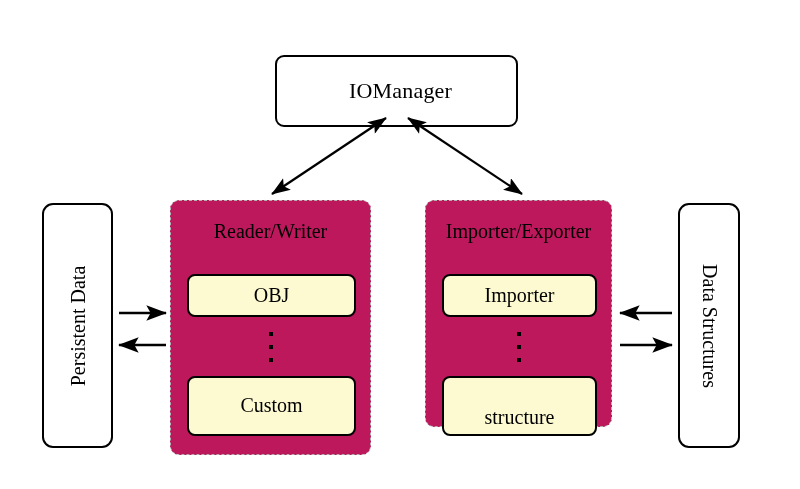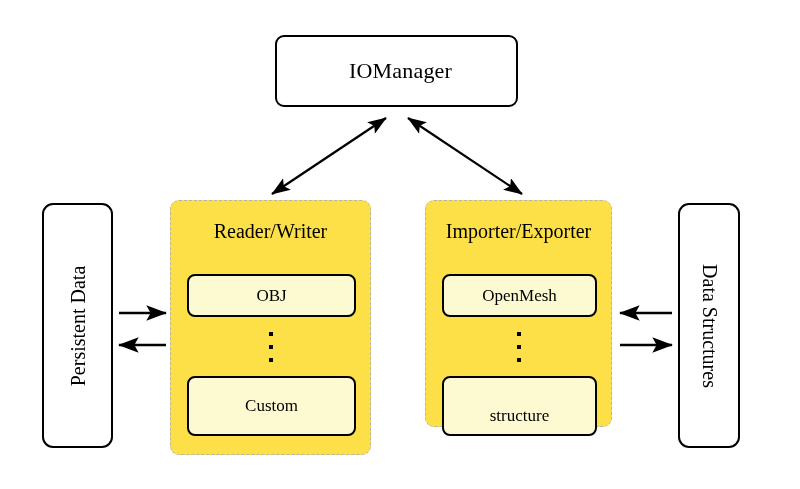--- a/index.html
+++ b/index.html
@@ -25,21 +25,21 @@
     border-radius: 9px;
     background: transparent;
     display: flex;
     align-items: center;
     justify-content: center;
   }
 
   
   #manager-box {
     left: 275px;
-    top: 35px;
+    top: 55px;
     width: 243px;
     height: 72px;
     padding-left: 8px;
   }
   #manager-box .lbl {
     font-size: 22px;
     letter-spacing: 0.2px;
     white-space: nowrap;
   }
 
@@ -75,21 +75,21 @@
     height: 245px;
   }
   #data-structures-box .vtext {
     transform: translate(-50%, -50%) rotate(90deg);
   }
 
   
   .panel {
     position: absolute;
     box-sizing: border-box;
-    background: #fde047;
+    background: #be185d;
     border: 1.6px dashed #b3b3b3;
     border-radius: 9px;
   }
   .panel-title {
     position: absolute;
     top: 19px;
     left: 0;
     width: 100%;
     text-align: center;
     font-size: 20px;
@@ -112,21 +112,21 @@
   .item-box {
     position: absolute;
     box-sizing: border-box;
     border: 2.6px solid #000000;
     border-radius: 8px;
     background: #fdfad2;
     display: flex;
     align-items: center;
     justify-content: center;
     text-align: center;
-    font-size: 17px;
+    font-size: 20px;
     line-height: 1.16;
   }
   #reader-writer-panel .item-box { left: 16px; width: 169px; }
   #importer-exporter-panel .item-box { left: 16px; width: 155px; }
   .item-top { top: 73px; height: 43px; }
   .item-bottom { top: 175px; height: 60px; }
 
   
   .vdots {
     position: absolute;
@@ -224,21 +224,21 @@
       <span>
         <span>Custom</span><br>
       </span>
     </div>
   </div>
 
   <div class="panel" id="importer-exporter-panel">
     <div class="panel-title">Importer/Exporter</div>
 
     <div class="item-box item-top">
-      <span>OpenMesh</span>
+      <span>Importer</span>
     </div>
 
     <div class="vdots">
       <i></i>
         <i></i>
         <i></i>
     </div>
 
     <div class="item-box item-bottom">
       <span>

